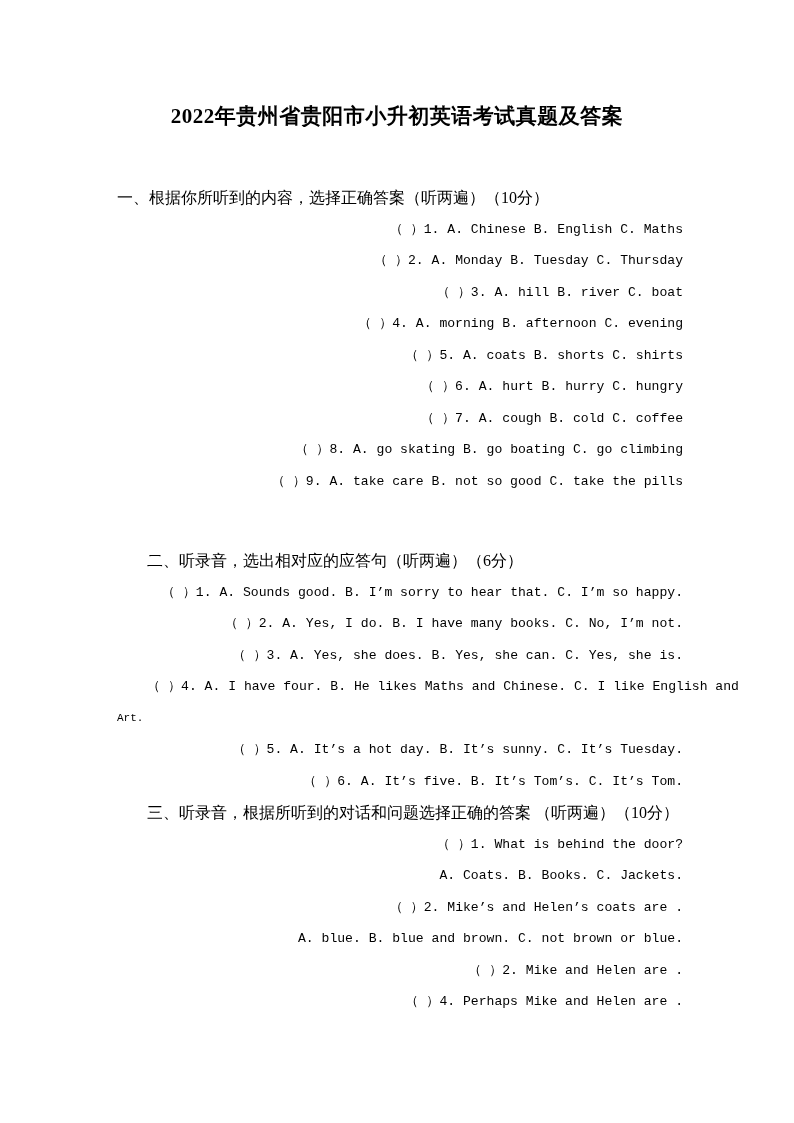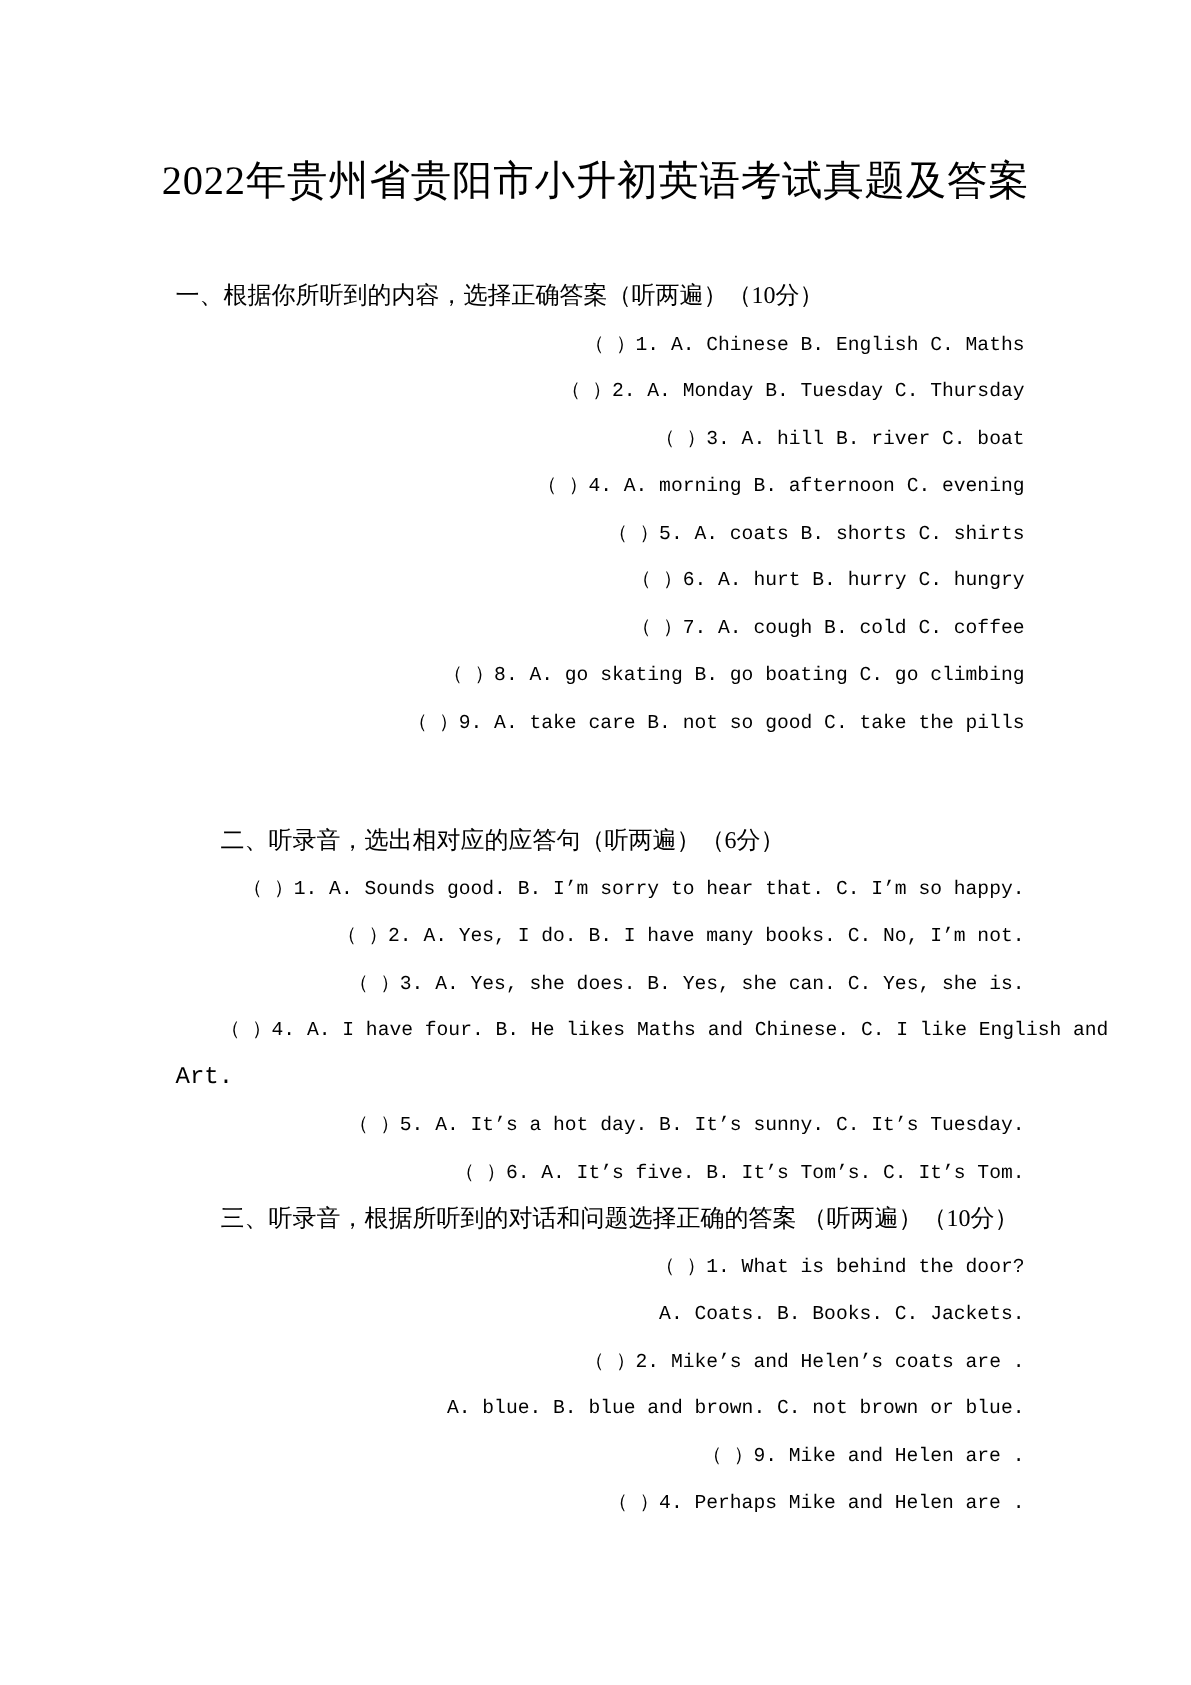--- a/index.html
+++ b/index.html
@@ -18,22 +18,22 @@
   .page {
     width: 794px;
     height: 1123px;
     box-sizing: border-box;
     padding: 0;
     position: relative;
   }
   .doc-title {
     text-align: center;
     font-family: "Liberation Serif", serif;
-    font-size: 27px;
-    font-weight: normal;
+    font-size: 21px;
+    font-weight: bold;
     letter-spacing: 0.5px;
     margin: 0;
     position: absolute;
     top: 102px;
     left: 0;
     right: 0;
   }
   .body-block {
     position: absolute;
     top: 182px;
@@ -57,21 +57,21 @@
     text-align: right;
   }
   .q-line.indent {
     padding-left: 30px;
   }
   .q-line.flush {
     padding-left: 0;
   }
   .q-wrap-cont {
     font-family: "Liberation Mono", monospace;
-    font-size: 16px;
+    font-size: 11px;
     line-height: 31.5px;
     margin: 0;
     padding-left: 0;
     white-space: nowrap;
   }
   .sec-head.s2 { padding-left: 30px; margin-top: 48px; }
   .sec-head.s3 { padding-left: 30px; }
 </style>
 </head>
 <body>
@@ -100,17 +100,17 @@
     <p class="q-line indent">（ ）4. A. I have four. B. He likes Maths and Chinese. C. I like English and</p>
     <p class="q-wrap-cont">Art.</p>
     <p class="q-line indent">（ ）5. A. It’s a hot day. B. It’s sunny. C. It’s Tuesday.</p>
     <p class="q-line indent">（ ）6. A. It’s five. B. It’s Tom’s. C. It’s Tom.</p>
 
     <p class="sec-head s3">三、听录音，根据所听到的对话和问题选择正确的答案 （听两遍）（10分）</p>
     <p class="q-line indent">（ ）1. What is behind the door?</p>
     <p class="q-line flush">A. Coats. B. Books. C. Jackets.</p>
     <p class="q-line indent">（ ）2. Mike’s and Helen’s coats are .</p>
     <p class="q-line flush">A. blue. B. blue and brown. C. not brown or blue.</p>
-    <p class="q-line indent">（ ）9. Mike and Helen are .</p>
+    <p class="q-line indent">（ ）2. Mike and Helen are .</p>
     <p class="q-line indent">（ ）4. Perhaps Mike and Helen are .</p>
 
   </div>
 </div>
 
 </body></html>

